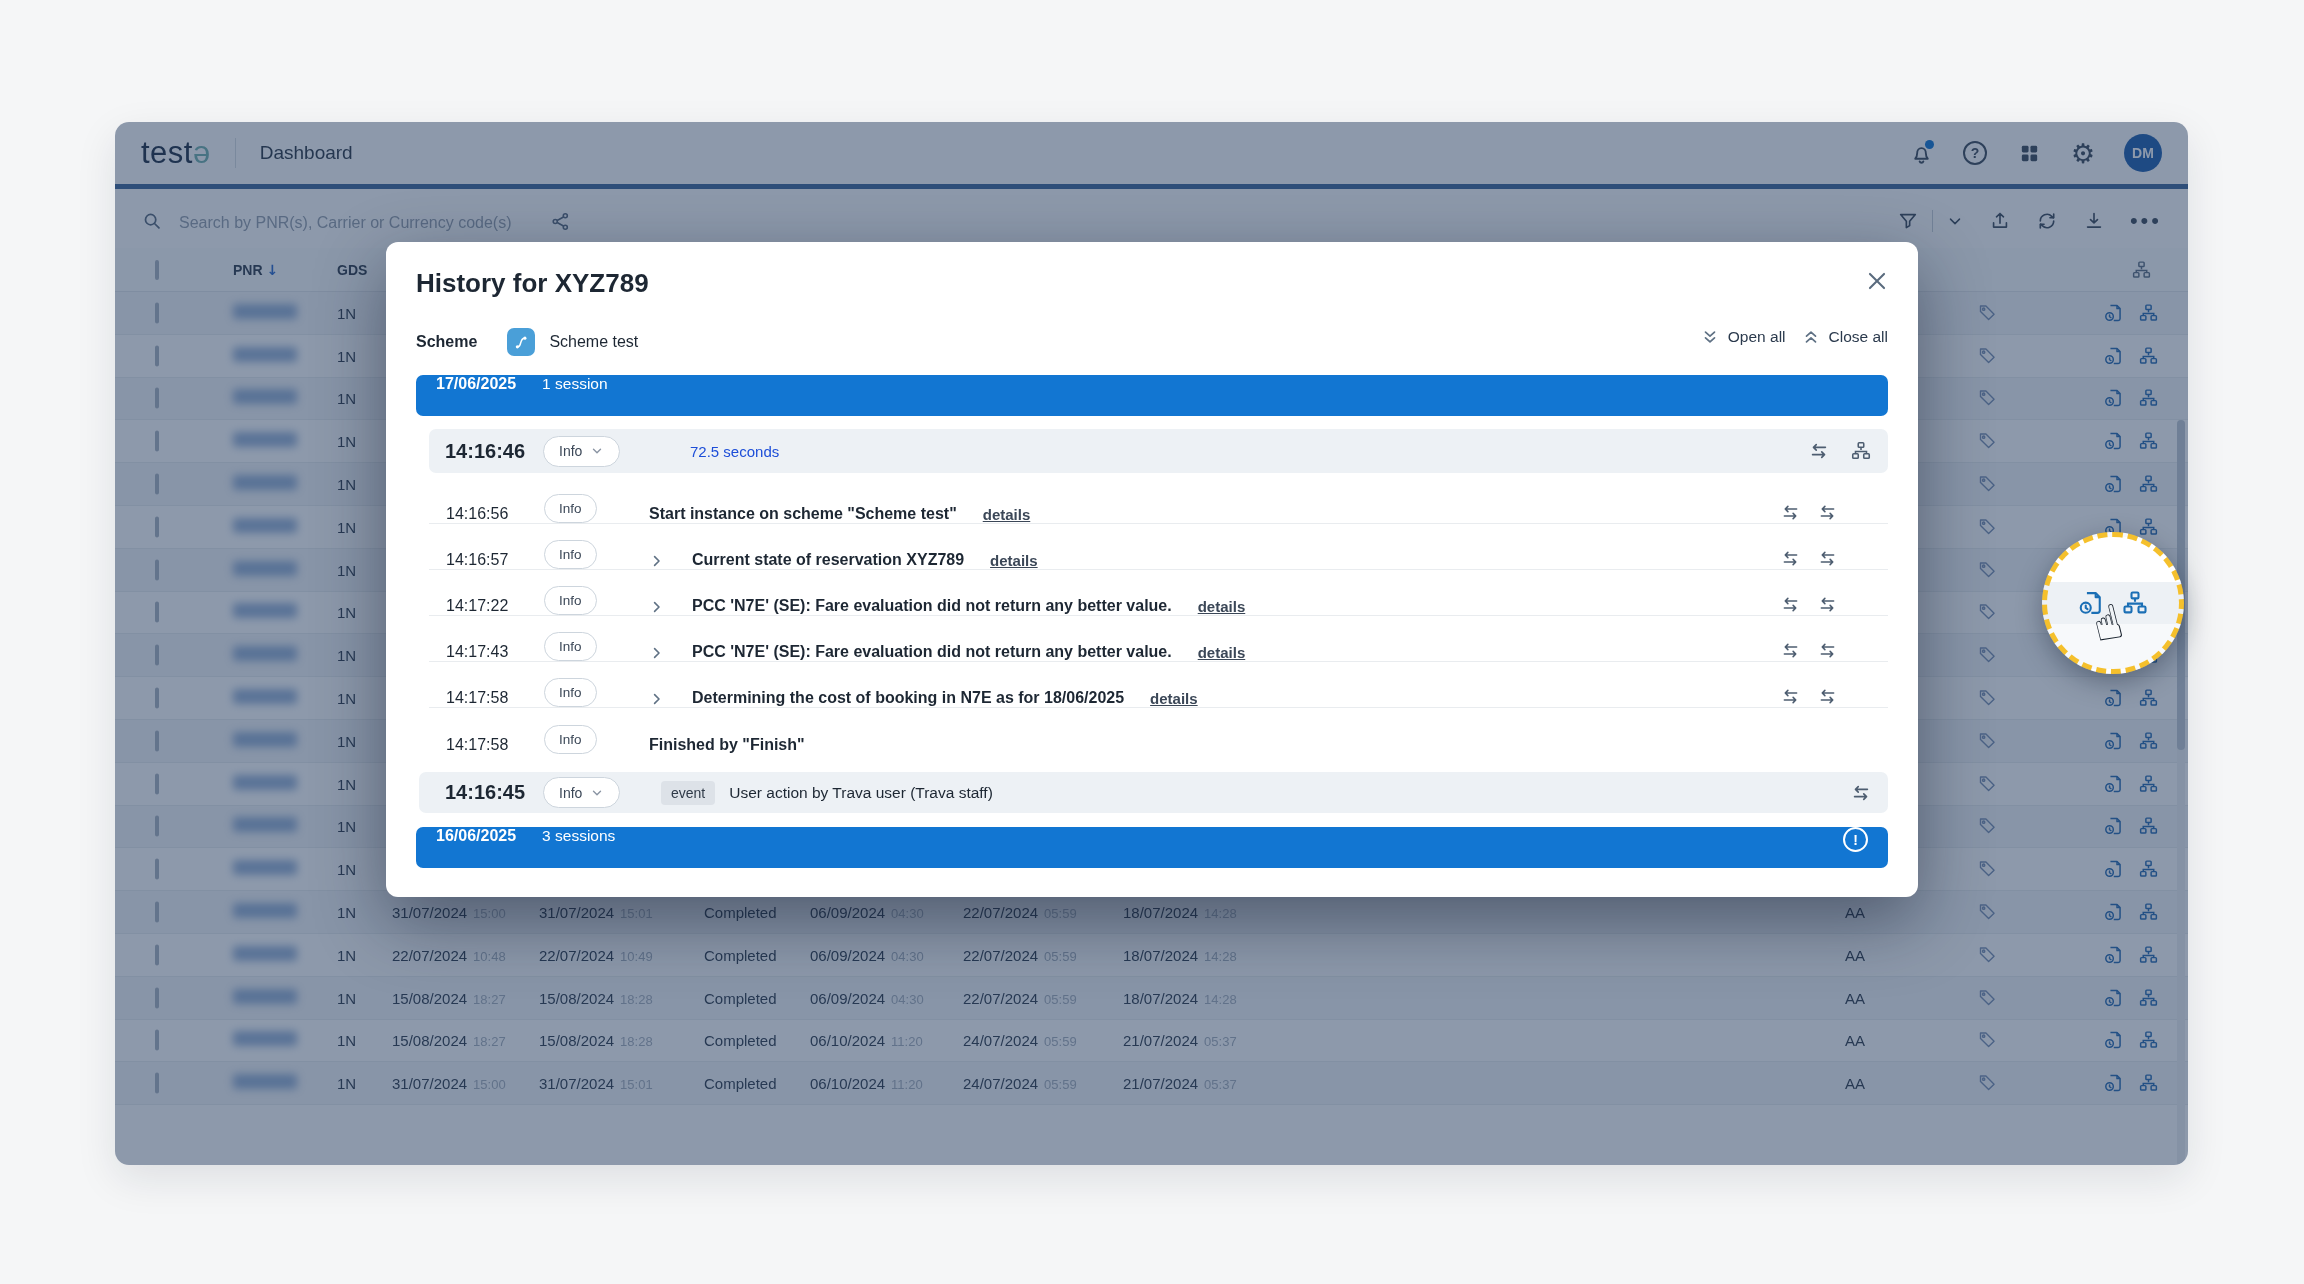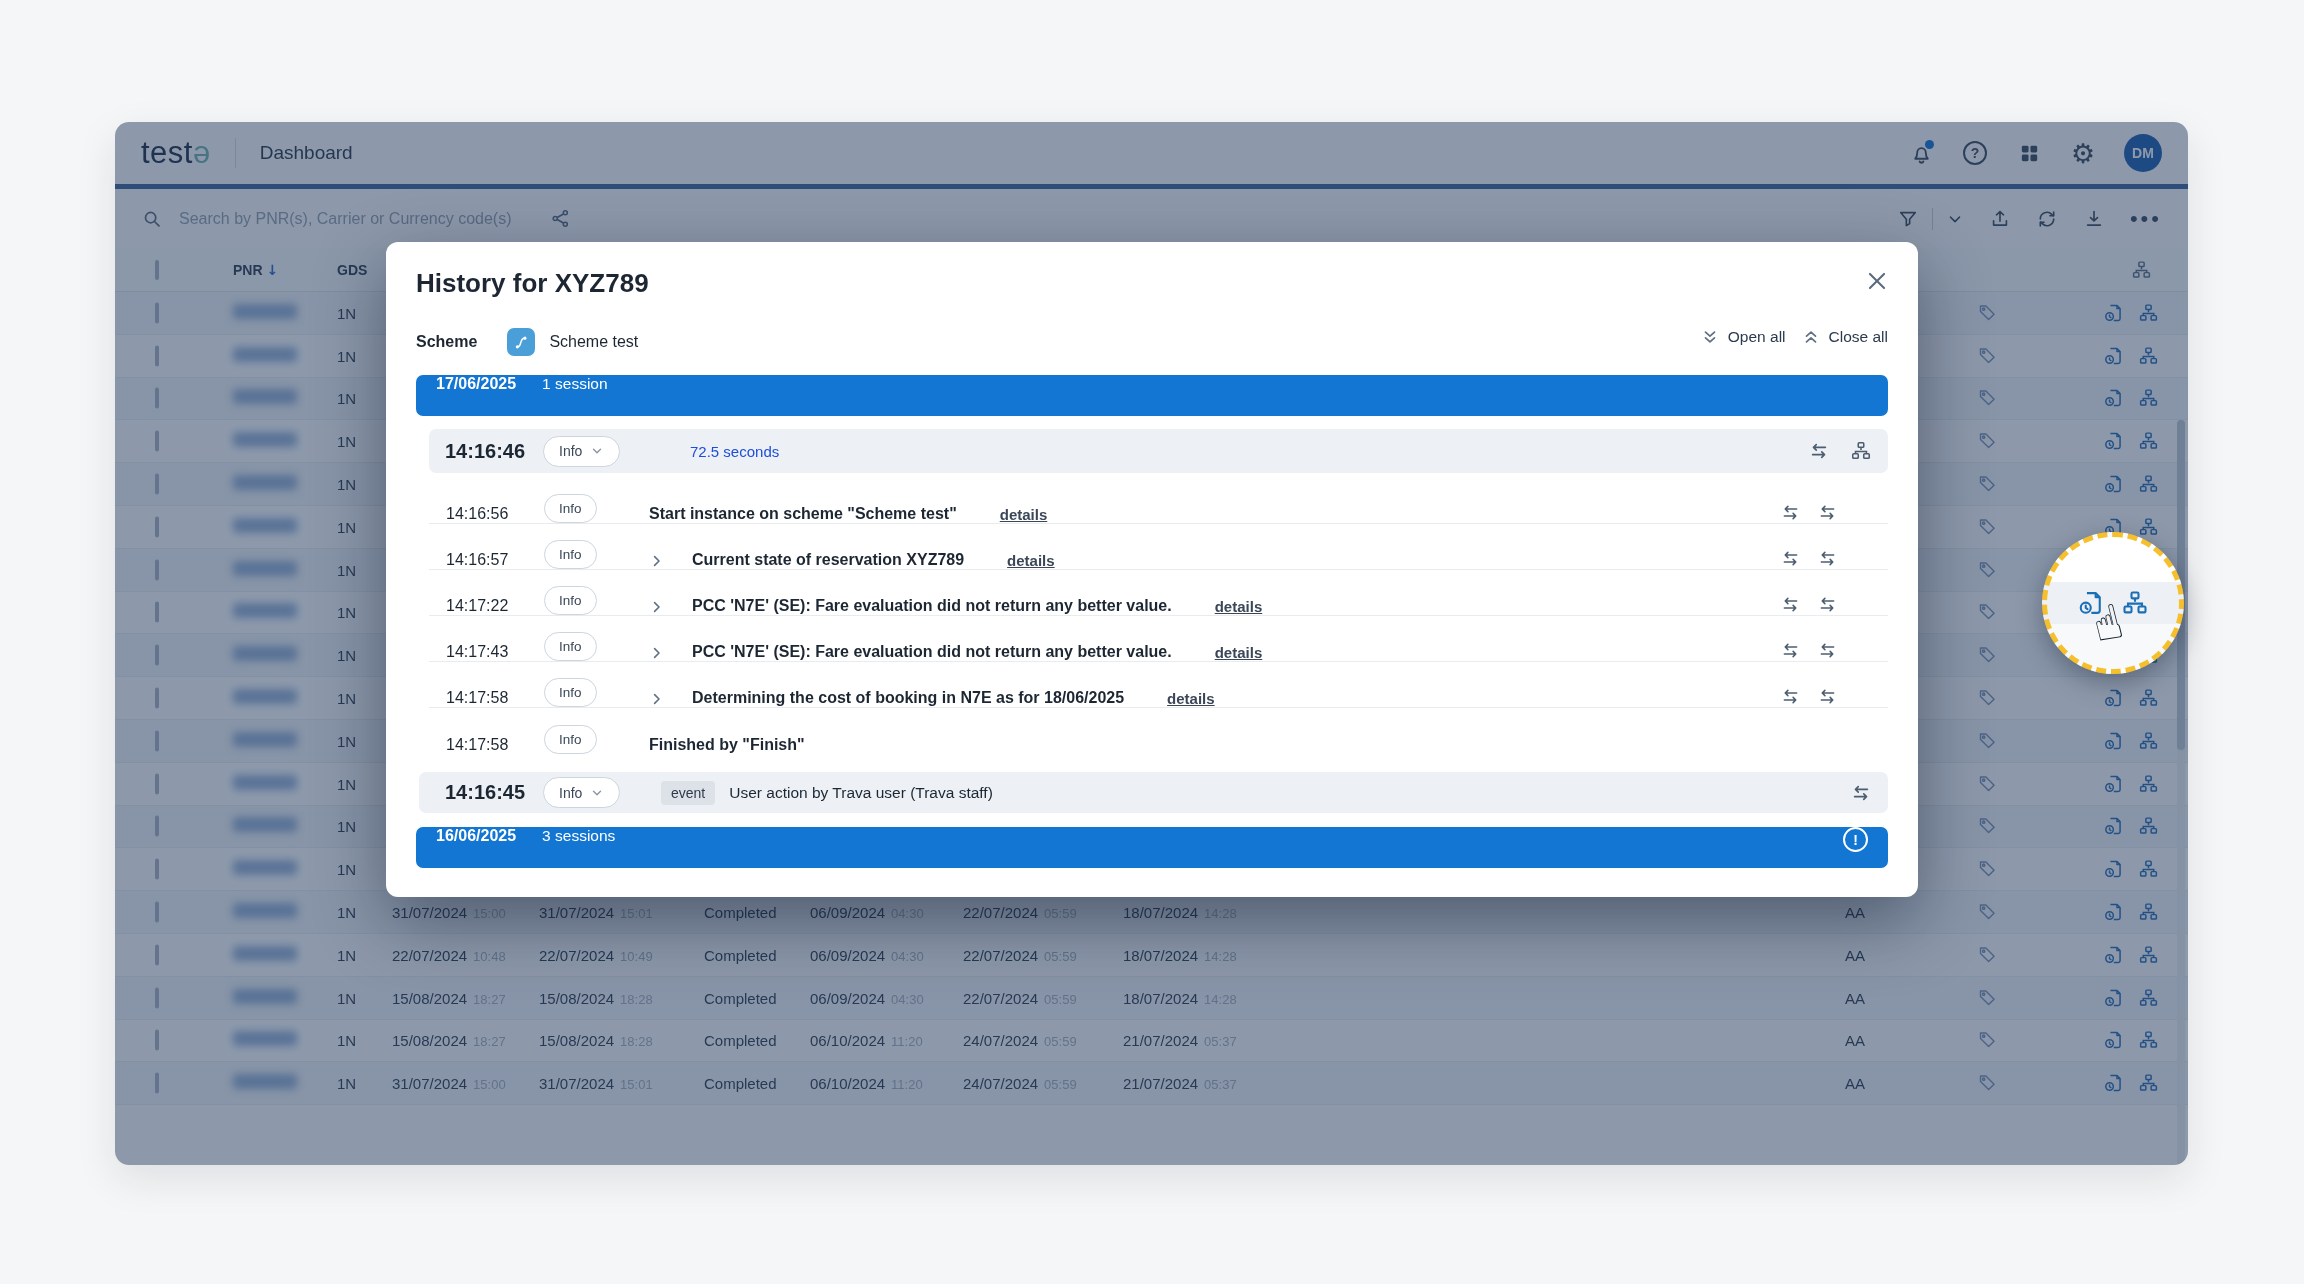--- a/index.html
+++ b/index.html
@@ -15,21 +15,21 @@
   .hdr-div{width:1px;height:30px;background:#d9dee3;margin:0 24px}
   .nav-title{font-size:19px;font-weight:500;color:#2f3a48}
   .hdr-right{margin-left:auto;display:flex;align-items:center;gap:28px;color:#3f4c5d}
   .hicon{position:relative;width:26px;height:26px;display:flex;align-items:center;justify-content:center}
   .bell-dot{position:absolute;top:0;right:0;width:9px;height:9px;border-radius:50%;background:#1276d2}
   .help-circ{width:24px;height:24px;border:2px solid #3f4c5d;border-radius:50%;display:flex;align-items:center;justify-content:center;font-size:14px;font-weight:700;color:#3f4c5d}
   .gear-glyph{font-size:27px;line-height:1;color:#3f4c5d;font-family:"DejaVu Sans",sans-serif}
   .avatar{width:38px;height:38px;border-radius:50%;background:#2160ae;color:#fff;font-size:14px;font-weight:700;display:flex;align-items:center;justify-content:center}
   .accent-line{height:5px;background:#41699a}
   
-  .toolbar{height:59px;display:flex;align-items:center;padding:0 26px;background:#fff}
+  .toolbar{height:59px;display:flex;align-items:flex-end;padding:16px 26px;background:#fff}
   .search-ic{color:#5a6b7e;margin-right:16px}
   .search-ph{font-size:16px;color:#97a1ae}
   .share-ic{color:#5a6b7e;margin-left:38px}
   .tb-right{margin-left:auto;display:flex;align-items:center;gap:25px;color:#3f4c5d}
   .tb-sep{width:1px;height:22px;background:#c9d0d8;margin:0 -12px}
   .dots{font-size:22px;letter-spacing:3px;color:#3f4c5d;line-height:10px}
   
   .thead{position:relative;height:44px;border-bottom:1px solid #e3e7eb;background:#fbfcfd;font-size:14px;font-weight:700;color:#333f4f}
   .thead .cell,.trow .cell{position:absolute;top:50%;transform:translateY(-50%);white-space:nowrap}
   .chk{width:19px;height:19px;border:2px solid #aab4c0;border-radius:4px;background:transparent}
@@ -74,21 +74,21 @@
   .sess-dur{margin-left:55px;font-size:15px;color:#1d4ed8}
   .row-icons{margin-left:auto;display:flex;gap:20px;color:#4d5d70}
   .logs{position:absolute;left:43px;right:30px;top:236px}
   .log-row{height:46px;display:flex;align-items:flex-end;padding:0 17px 0 17px;border-bottom:1px solid #e9ecef;background:#fff}
   .log-row:last-child{border-bottom:none}
   .log-time{width:98px;color:#1d2733;font-size:16px}
   .log-pill{height:29px;padding:0 14px;border:1.5px solid #cdd5dd;border-radius:16px;background:#fff;color:#3c4858;font-size:13.5px;display:inline-flex;align-items:center}
   .log-pill-col{width:92px;display:flex;margin-right:13px}
   .log-chev{width:43px;color:#5f7184;display:flex;align-items:center}
   .log-msg{font-weight:700;color:#1d2733;font-size:16px;white-space:nowrap}
-  .log-details{margin-left:43px;font-size:15px;font-weight:600;color:#3b4757;text-decoration:underline;cursor:pointer}
+  .log-details{margin-left:26px;font-size:15px;font-weight:600;color:#3b4757;text-decoration:underline;cursor:pointer}
   .log-icons{margin-left:auto;display:flex;gap:16px;color:#4d5d70;padding-right:33px}
   .event-row{position:absolute;left:33px;right:30px;top:530px;height:41px;background:#edf1f5;border-radius:7px;display:flex;align-items:center;padding:0 16px 0 26px}
   .evt-chip{background:#dde2e8;color:#2f3a48;font-size:14px;border-radius:4px;padding:4px 10px;margin-left:26px}
   .evt-msg{margin-left:14px;font-size:15.5px;color:#1d2733}
   
   .spotlight{position:absolute;left:2042px;top:532px;width:142px;height:142px;border-radius:50%;background:linear-gradient(#ffffff 0 34%,#edf1f5 34% 66%,#f7f9fb 66% 100%);border:5px dashed #f5c02c;z-index:9;box-shadow:0 8px 26px rgba(10,20,40,.35);display:flex;align-items:center;justify-content:center;gap:16px;color:#1b6fb5}
   .hand{position:absolute;left:46px;top:58px;font-size:48px;color:#16202c;transform:rotate(-14deg);font-family:"DejaVu Sans",sans-serif;text-shadow:0 0 2px #fff}
 </style>
 </head>
 <body>

